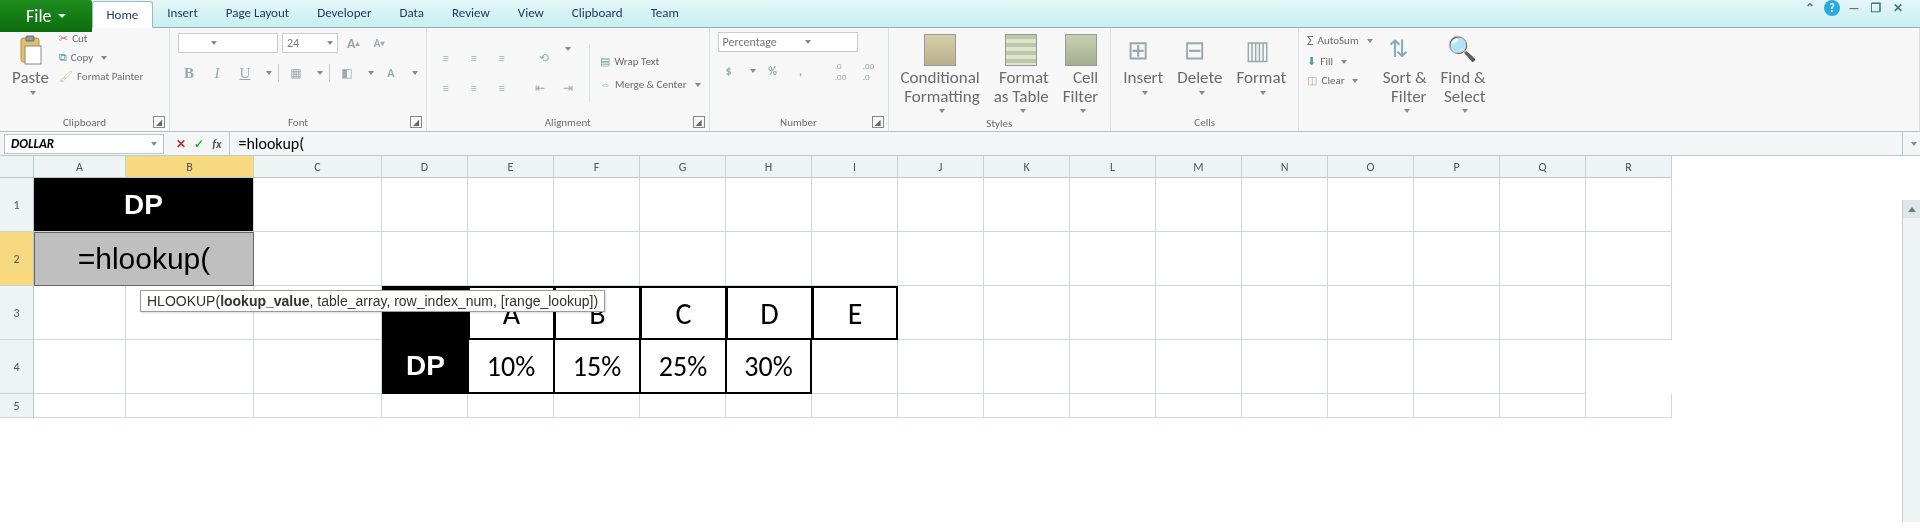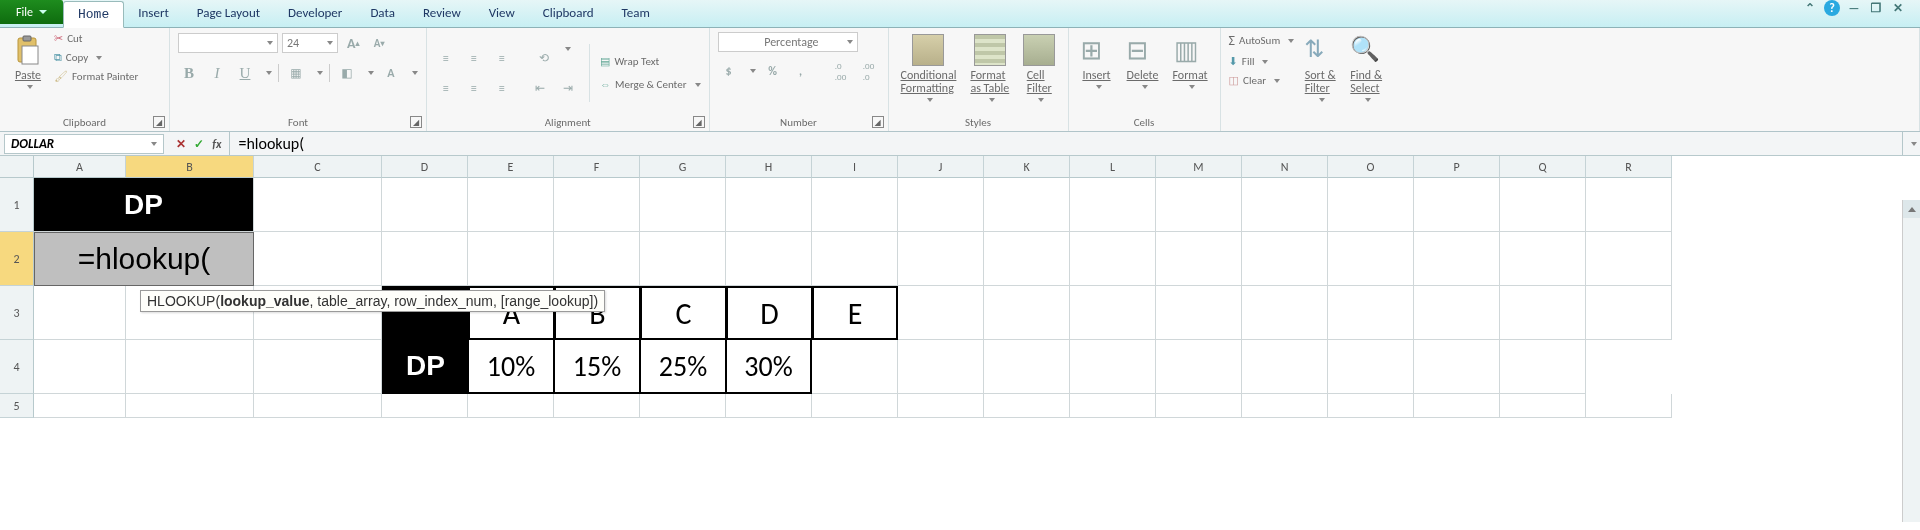--- a/index.html
+++ b/index.html
@@ -1,40 +1,40 @@
 <!DOCTYPE html>
 <html><head>
 <meta charset="utf-8">
 <style>
   * { box-sizing: border-box; margin:0; padding:0; }
   body { font-family: Calibri, "Segoe UI", Arial, sans-serif; font-size:12px; background:#fff; width:1920px;}
   
   
   .tabs-row { display:flex; align-items:flex-start; height:28px; background:linear-gradient(#e6f6f7,#c7eff3); border-bottom:1px solid #8db2b7;}
-  .file-tab { background:linear-gradient(#1e8c1e,#0e6c0e); color:#fff; padding:5px 16px; font-size:12px; border-top-right-radius:2px; display:flex; align-items:center; gap:6px; cursor:pointer;}
+  .file-tab { background:linear-gradient(#1e8c1e,#0e6c0e); color:#fff; padding:5px 26px; font-size:18px; border-top-right-radius:2px; display:flex; align-items:center; gap:6px; cursor:pointer;}
   .file-tab::after{content:"";border-left:4px solid transparent;border-right:4px solid transparent;border-top:4px solid #cfe;}
   .rtab { padding:5px 14px; font-size:13px; color:#1f3864; cursor:pointer;}
-  .rtab.active { background:#fff; border:1px solid #9bb; border-bottom:1px solid #fff; border-top-left-radius:3px; border-top-right-radius:3px; margin-top:1px; font-weight:500;font-family:Liberation Mono, monospace;}
+  .rtab.active { background:#fff; border:1px solid #9bb; border-bottom:1px solid #fff; border-top-left-radius:3px; border-top-right-radius:3px; margin-top:1px; font-weight:500;}
   .win-ctrls { margin-left:auto; display:flex; gap:6px; align-items:center; padding-right:14px; color:#477;}
   .wc { width:16px; height:16px; display:flex; align-items:center; justify-content:center; font-weight:bold; font-size:12px; cursor:pointer;}
   .wc.help{background:#2aa9e0;color:#fff;border-radius:50%;}
   
   
   .ribbon { display:flex; background:#f7f7f7; border-bottom:1px solid #b0c4c9; height:104px;}
   .group { display:flex; flex-direction:column; border-right:1px solid #d8e2e4; padding:4px 8px 2px 8px; }
   .group-body { flex:1; display:flex; align-items:flex-start; gap:6px;}
   .group-label { text-align:center; font-size:11px; color:#6b6b6b; padding-top:2px; position:relative;}
   .group-dlg { position:absolute; right:-4px; top:2px; width:12px;height:12px;border:1px solid #888;font-size:8px;line-height:10px;color:#666;cursor:pointer;}
   .big-btn { display:flex; flex-direction:column; align-items:center; gap:3px; cursor:pointer; padding:2px 4px;}
   .big-btn svg, .big-btn .ico { width:32px; height:32px; }
-  .big-btn span { font-size:12px; color:#6b6b6b; text-align:left; line-height:1.1;text-decoration:underline;}
+  .big-btn span { font-size:17px; color:#6b6b6b; text-align:right; line-height:1.1;}
   .stack { display:flex; flex-direction:column; gap:6px; }
   .stack .row { display:flex; align-items:center; gap:4px; font-size:11px; color:#6b6b6b; cursor:pointer;}
   .ctl { border:1px solid #ccc; background:#fff; height:20px; display:flex; align-items:center; padding:0 4px; font-size:12px; color:#777;}
-  .ctl.sel { min-width:110px; justify-content:flex-end;gap:24px;}
+  .ctl.sel { min-width:110px; justify-content:flex-start;gap:24px;}
   .caret{ border-left:3px solid transparent;border-right:3px solid transparent;border-top:4px solid #888; margin-left:4px;}
   .minib { width:22px;height:22px;display:flex;align-items:center;justify-content:center;color:#9aa;cursor:pointer;}
   
   
   .fbar { display:flex; align-items:center; border-bottom:1px solid #b7c9cc; height:24px; background:#f3f5f6;}
   .namebox { width:160px; border:1px solid #b5c7ca; margin:2px 4px; height:20px; background:#fff; display:flex; align-items:center; padding:0 6px; font-style:italic; font-weight:bold; font-size:13px;}
   .nb-caret{ margin-left:auto;}
   .fx-btns { display:flex; align-items:center; gap:8px; padding:0 8px; color:#555;}
   .fx-btns span{cursor:pointer; font-weight:bold;}
   .fx-input { flex:1; border-left:1px solid #b5c7ca; height:100%; display:flex; align-items:center; padding:0 8px; font-size:16px;}

